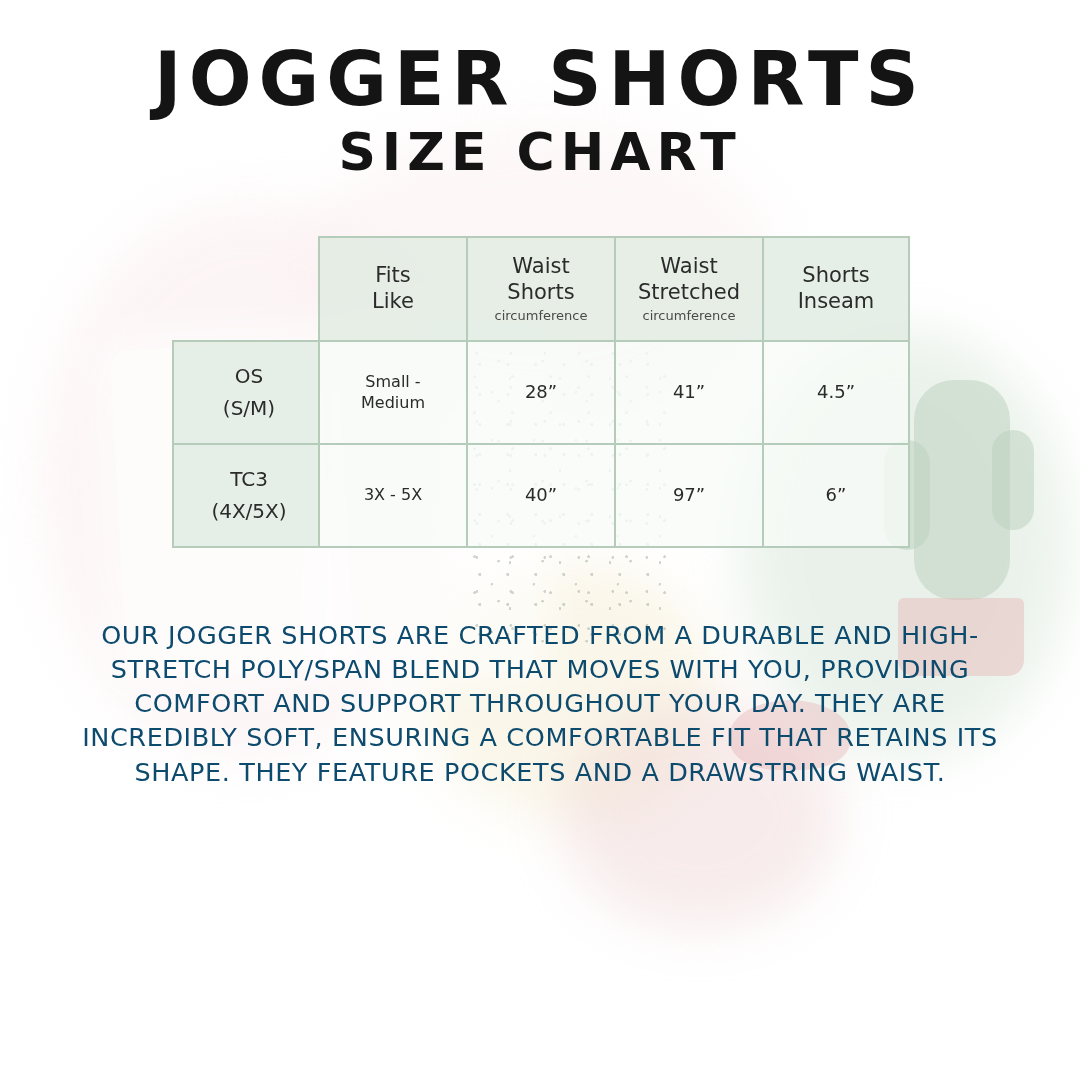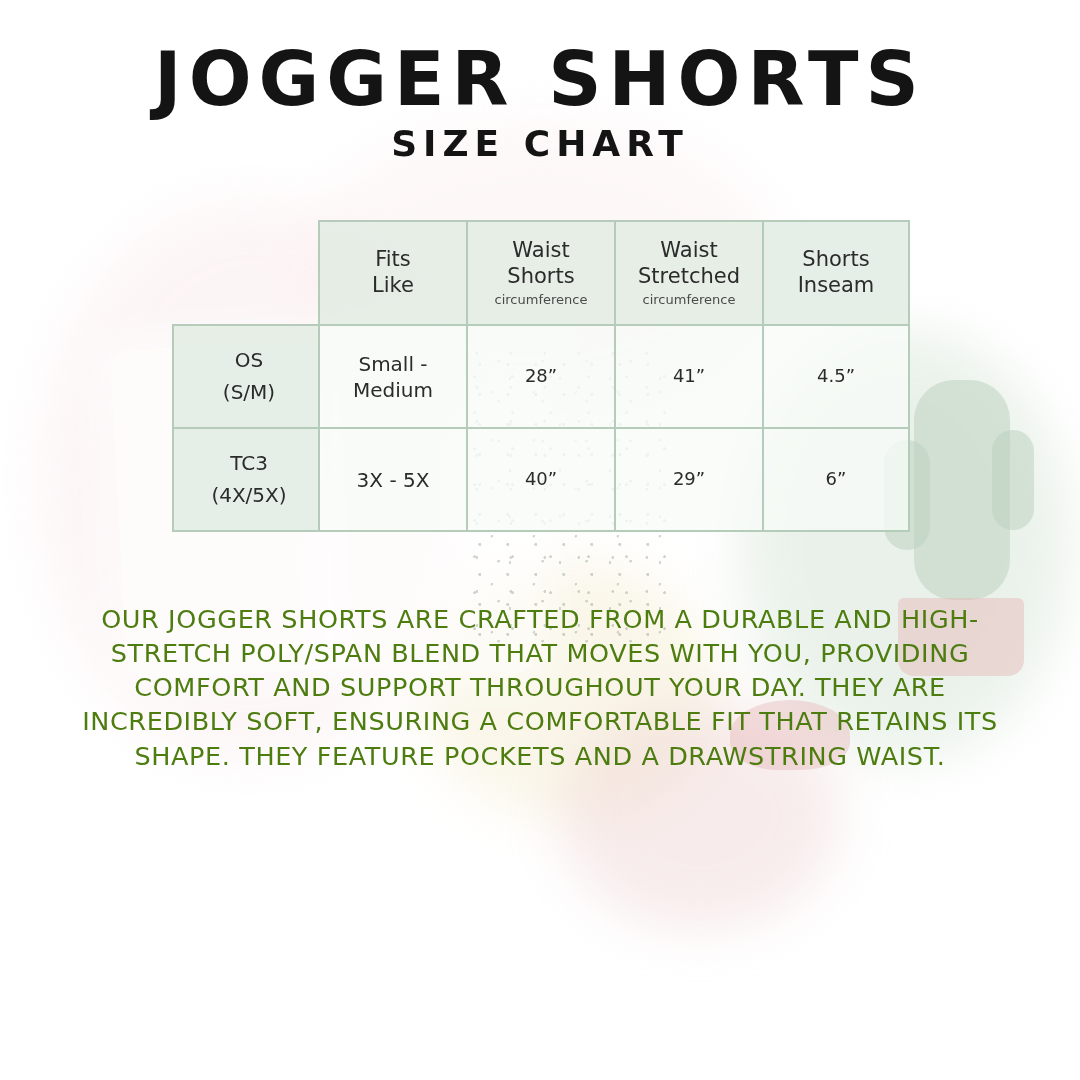--- a/index.html
+++ b/index.html
@@ -127,21 +127,21 @@
   .title-main {
     font-family: "DejaVu Sans", sans-serif;
     font-size: 74px;
     font-weight: bold;
     letter-spacing: 7px;
     color: #141414;
     line-height: 1.0;
   }
   .title-sub {
     font-family: "DejaVu Sans", sans-serif;
-    font-size: 36px;
+    font-size: 52px;
     font-weight: bold;
     letter-spacing: 6px;
     color: #141414;
     line-height: 1.0;
     margin-top: 10px;
   }
 
   
   .chart-wrap {
     margin-top: 58px;
@@ -185,38 +185,38 @@
   tbody td.row-head {
     background: rgba(224, 236, 226, 0.82) !important;
     font-size: 20px;
     padding-left: 7px;
   }
   tbody td.row-head .sub {
     display: block;
     margin-top: 7px;
   }
   tbody td.fits {
-    font-size: 20px;
+    font-size: 16px;
     line-height: 1.3;
   }
   col.c-label { width: 146px; }
   col.c-fits  { width: 148px; }
   col.c-wr    { width: 148px; }
   col.c-ws    { width: 148px; }
   col.c-in    { width: 146px; }
 
   
   .description {
     margin-top: 70px;
     width: 960px;
     text-align: center;
     font-size: 25.5px;
     line-height: 1.34;
     letter-spacing: 0.6px;
-    color: #4d7c0f;
+    color: #0c4a6e;
     font-weight: normal;
   }
 </style>
 </head>
 <body>
 
 <div class="bg-art">
   <div class="bg-blob blob-pink-left"></div>
   <div class="bg-blob blob-pink-top"></div>
   <div class="bg-blob blob-green-right"></div>
@@ -289,21 +289,21 @@
 
 
 
         <tr>
           <td class="row-head">
             <span>TC3</span>
             <span class="sub">(4X/5X)</span>
           </td>
           <td class="fits">3X - 5X</td>
           <td>40”</td>
-          <td>29”</td>
+          <td>97”</td>
           <td>6”</td>
         </tr>
 
       </tbody>
     </table>
   </div>
 
   <div class="description">OUR JOGGER SHORTS ARE CRAFTED FROM A DURABLE AND HIGH-STRETCH POLY/SPAN BLEND THAT MOVES WITH YOU, PROVIDING COMFORT AND SUPPORT THROUGHOUT YOUR DAY. THEY ARE INCREDIBLY SOFT, ENSURING A COMFORTABLE FIT THAT RETAINS ITS SHAPE. THEY FEATURE POCKETS AND A DRAWSTRING WAIST.</div>
 
 </div>

